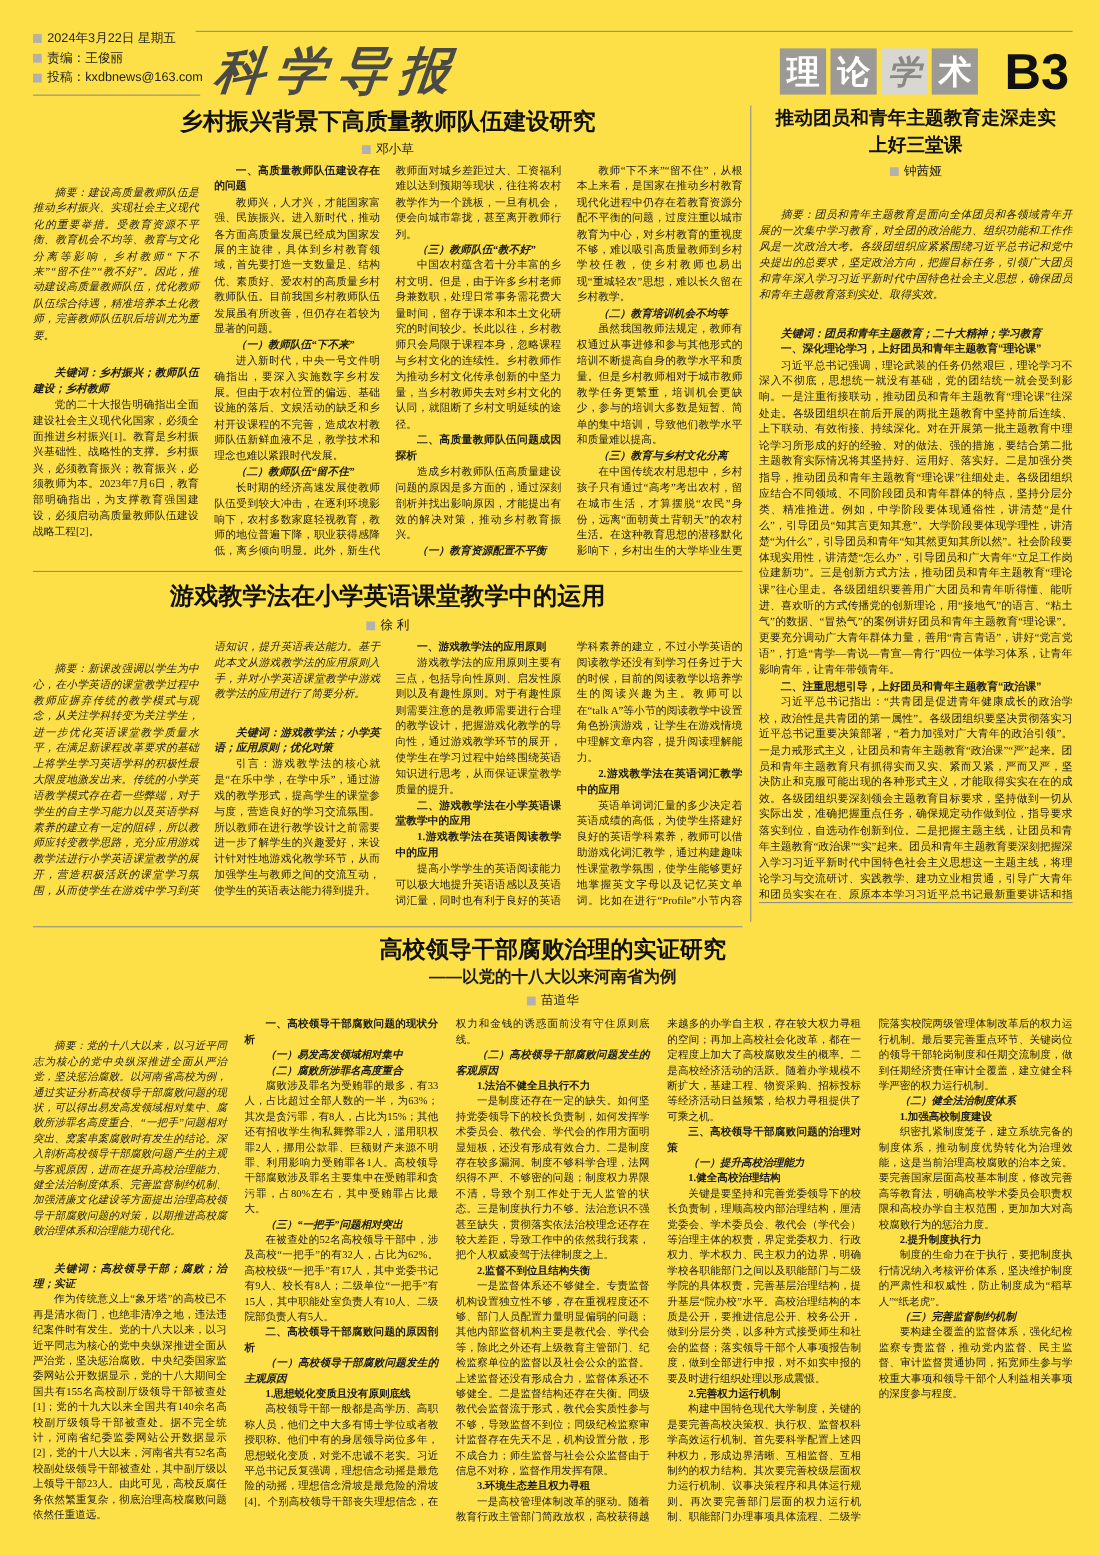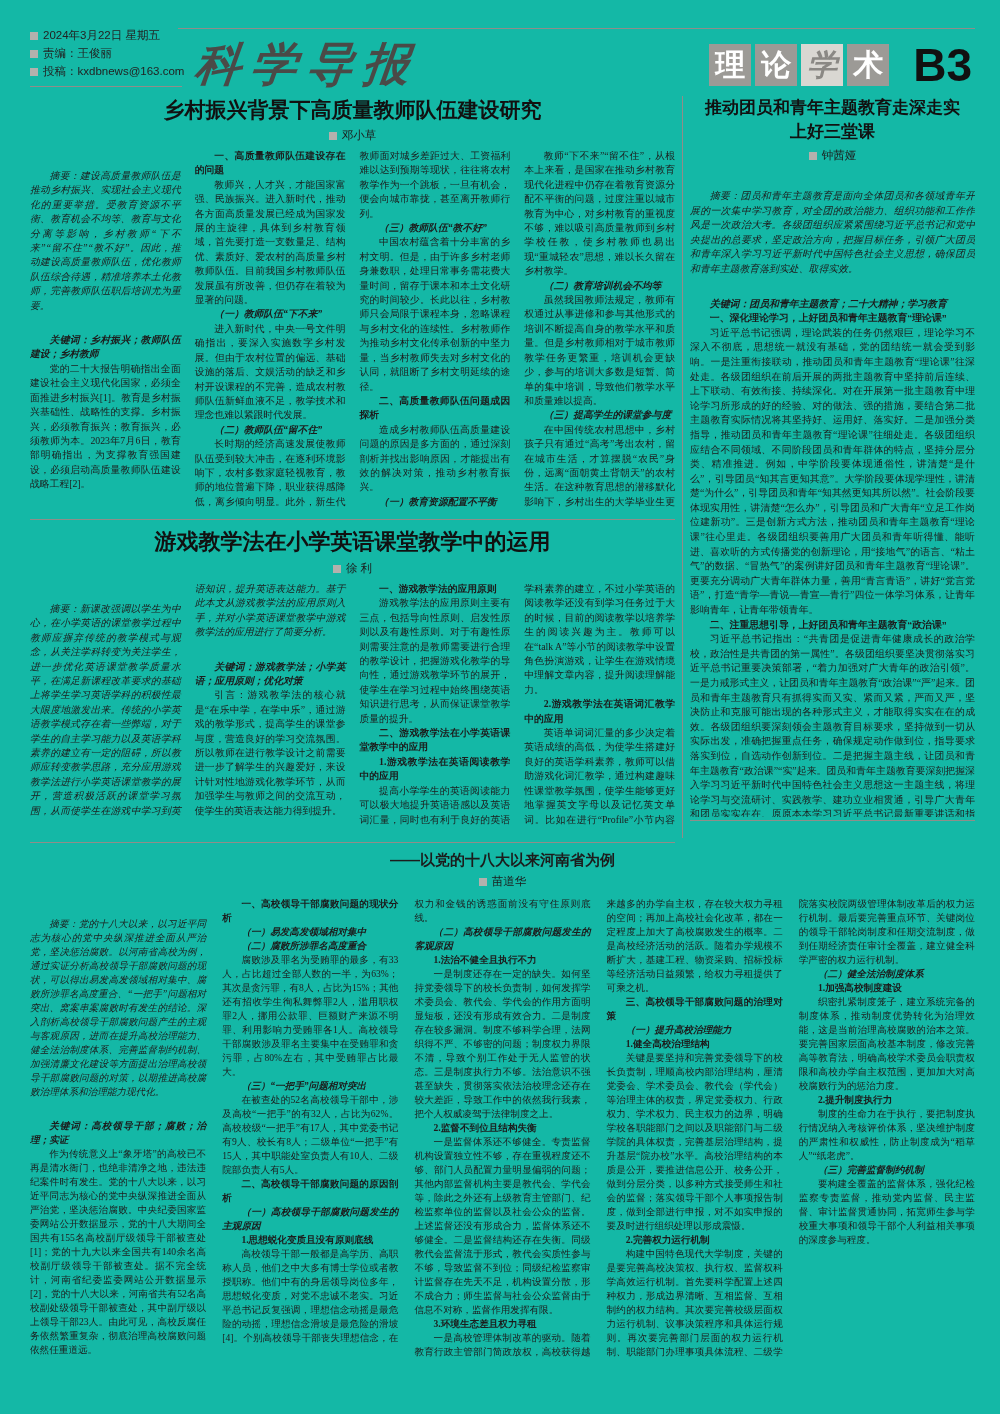--- a/index.html
+++ b/index.html
@@ -1,16 +1,16 @@
 <!DOCTYPE html>
 <html><head>
 <meta charset="utf-8">
 <style>
   html,body{margin:0;padding:0;background:#dddbd6;}
-  .page{position:relative;width:1000px;height:1414px;margin:0 auto;background:#14b8a6;
+  .page{position:relative;width:1000px;height:1414px;margin:0 auto;background:#fde047;
         font-family:"Liberation Serif",serif;color:#1c1c1c;overflow:hidden;}
   .rule{position:absolute;background:#8f8d89;}
   
   .meta{position:absolute;left:30px;top:26px;font-family:"Liberation Sans",sans-serif;
         font-size:11.5px;line-height:18px;color:#222;}
   .meta .row{white-space:nowrap;}
   .sq{display:inline-block;width:8px;height:8px;background:#b3b1ad;margin-right:5px;vertical-align:middle;}
   .logo{position:absolute;left:195px;top:34px;font-size:46px;font-weight:bold;font-style:italic;
         letter-spacing:10px;color:#4a4a47;font-family:"DejaVu Serif",serif;transform:skewX(-6deg);}
   .badges{position:absolute;right:28px;top:38px;display:flex;align-items:center;gap:4px;}
@@ -83,21 +83,21 @@
         <p class="blk h2">（二）教师队伍“留不住”</p>
         <p class="blk p">长时期的经济高速发展使教师队伍受到较大冲击，在逐利环境影响下，农村多数家庭轻视教育，教师的地位普遍下降，职业获得感降低，离乡倾向明显。此外，新生代教师面对城乡差距过大、工资福利难以达到预期等现状，往往将农村教学作为一个跳板，一旦有机会，便会向城市靠拢，甚至离开教师行列。</p>
         <p class="blk h2">（三）教师队伍“教不好”</p>
         <p class="blk p">中国农村蕴含着十分丰富的乡村文明。但是，由于许多乡村老师身兼数职，处理日常事务需花费大量时间，留存于课本和本土文化研究的时间较少。长此以往，乡村教师只会局限于课程本身，忽略课程与乡村文化的连续性。乡村教师作为推动乡村文化传承创新的中坚力量，当乡村教师失去对乡村文化的认同，就阻断了乡村文明延续的途径。</p>
         <p class="blk h1">二、高质量教师队伍问题成因探析</p>
         <p class="blk p">造成乡村教师队伍高质量建设问题的原因是多方面的，通过深刻剖析并找出影响原因，才能提出有效的解决对策，推动乡村教育振兴。</p>
         <p class="blk h2">（一）教育资源配置不平衡</p>
         <p class="blk p">教师“下不来”“留不住”，从根本上来看，是国家在推动乡村教育现代化进程中仍存在着教育资源分配不平衡的问题，过度注重以城市教育为中心，对乡村教育的重视度不够，难以吸引高质量教师到乡村学校任教，使乡村教师也易出现“重城轻农”思想，难以长久留在乡村教学。</p>
         <p class="blk h2">（二）教育培训机会不均等</p>
         <p class="blk p">虽然我国教师法规定，教师有权通过从事进修和参与其他形式的培训不断提高自身的教学水平和质量。但是乡村教师相对于城市教师教学任务更繁重，培训机会更缺少，参与的培训大多数是短暂、简单的集中培训，导致他们教学水平和质量难以提高。</p>
-        <p class="blk h2">（三）提高学生的课堂参与度</p>
+        <p class="blk h2">（三）教育与乡村文化分离</p>
         <p class="blk p">在中国传统农村思想中，乡村孩子只有通过“高考”考出农村，留在城市生活，才算摆脱“农民”身份，远离“面朝黄土背朝天”的农村生活。在这种教育思想的潜移默化影响下，乡村出生的大学毕业生更倾向于在城市工作，不愿回到故土，来自城市的教师又难以适应乡村的物质条件与待遇，更无法深入了解乡村本土文化进行教育事业。</p>
       </div>
   </div>
   <div class="rule" style="left:30px;top:519px;width:645px;height:1px"></div>
 
   <div class="art a2">
     <div class="title">推动团员和青年主题教育走深走实</div>
     <div class="title">上好三堂课</div>
     <div class="byline"><span class="sq"></span><span>钟茜娅</span></div>
     <div class="body">
@@ -124,20 +124,21 @@
         <p class="blk h1">二、游戏教学法在小学英语课堂教学中的应用</p>
         <p class="blk h3">1.游戏教学法在英语阅读教学中的应用</p>
         <p class="blk p">提高小学学生的英语阅读能力可以极大地提升英语语感以及英语词汇量，同时也有利于良好的英语学科素养的建立，不过小学英语的阅读教学还没有到学习任务过于大的时候，目前的阅读教学以培养学生的阅读兴趣为主。教师可以在“talk A”等小节的阅读教学中设置角色扮演游戏，让学生在游戏情境中理解文章内容，提升阅读理解能力。</p>
         <p class="blk h3">2.游戏教学法在英语词汇教学中的应用</p>
         <p class="blk p">英语单词词汇量的多少决定着英语成绩的高低，为使学生搭建好良好的英语学科素养，教师可以借助游戏化词汇教学，通过构建趣味性课堂教学氛围，使学生能够更好地掌握英文字母以及记忆英文单词。比如在进行“Profile”小节内容的教学时，学生可能对这一小节的单词记忆困难，因为单词长度导致学生记忆起来较为吃力，教师可以设计单词接龙等游戏帮助学生记忆。</p>
       </div>
   </div>
   <div class="rule" style="left:30px;top:842px;width:645px;height:1px"></div>
 
   <div class="art a4">
+    <div class="title">高校领导干部腐败治理的实证研究</div>
     <div class="subtitle">——以党的十八大以来河南省为例</div>
     <div class="byline"><span class="sq"></span><span>苗道华</span></div>
     <div class="body">
         <p class="blk ab">摘要：党的十八大以来，以习近平同志为核心的党中央纵深推进全面从严治党，坚决惩治腐败。以河南省高校为例，通过实证分析高校领导干部腐败问题的现状，可以得出易发高发领域相对集中、腐败所涉罪名高度重合、“一把手”问题相对突出、窝案串案腐败时有发生的结论。深入剖析高校领导干部腐败问题产生的主观与客观原因，进而在提升高校治理能力、健全法治制度体系、完善监督制约机制、加强清廉文化建设等方面提出治理高校领导干部腐败问题的对策，以期推进高校腐败治理体系和治理能力现代化。</p>
         <p class="blk kw">关键词：高校领导干部；腐败；治理；实证</p>
         <p class="blk p">作为传统意义上“象牙塔”的高校已不再是清水衙门，也绝非清净之地，违法违纪案件时有发生。党的十八大以来，以习近平同志为核心的党中央纵深推进全面从严治党，坚决惩治腐败。中央纪委国家监委网站公开数据显示，党的十八大期间全国共有155名高校副厅级领导干部被查处[1]；党的十九大以来全国共有140余名高校副厅级领导干部被查处。据不完全统计，河南省纪委监委网站公开数据显示[2]，党的十八大以来，河南省共有52名高校副处级领导干部被查处，其中副厅级以上领导干部23人。由此可见，高校反腐任务依然繁重复杂，彻底治理高校腐败问题依然任重道远。</p>
         <p class="blk h1">一、高校领导干部腐败问题的现状分析</p>
         <p class="blk h2">（一）易发高发领域相对集中</p>
         <p class="blk h2">（二）腐败所涉罪名高度重合</p>
         <p class="blk p">腐败涉及罪名为受贿罪的最多，有33人，占比超过全部人数的一半，为63%；其次是贪污罪，有8人，占比为15%；其他还有招收学生徇私舞弊罪2人，滥用职权罪2人，挪用公款罪、巨额财产来源不明罪、利用影响力受贿罪各1人。高校领导干部腐败涉及罪名主要集中在受贿罪和贪污罪，占80%左右，其中受贿罪占比最大。</p>

